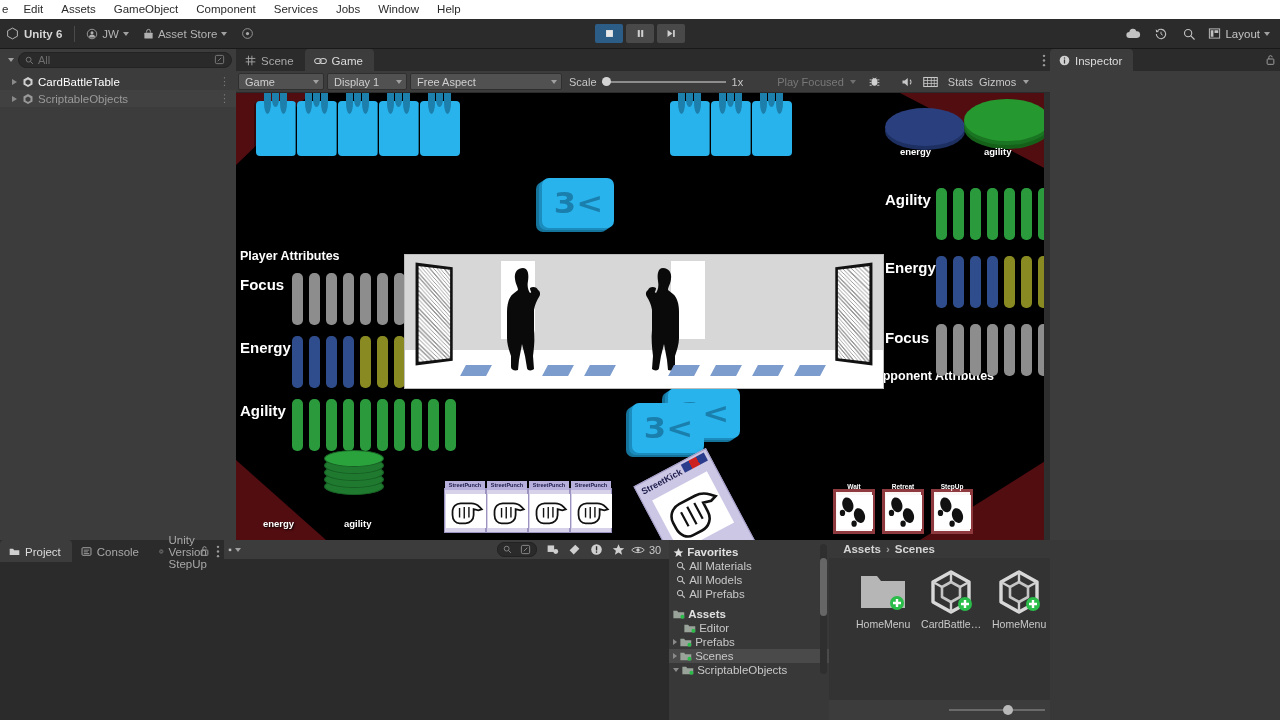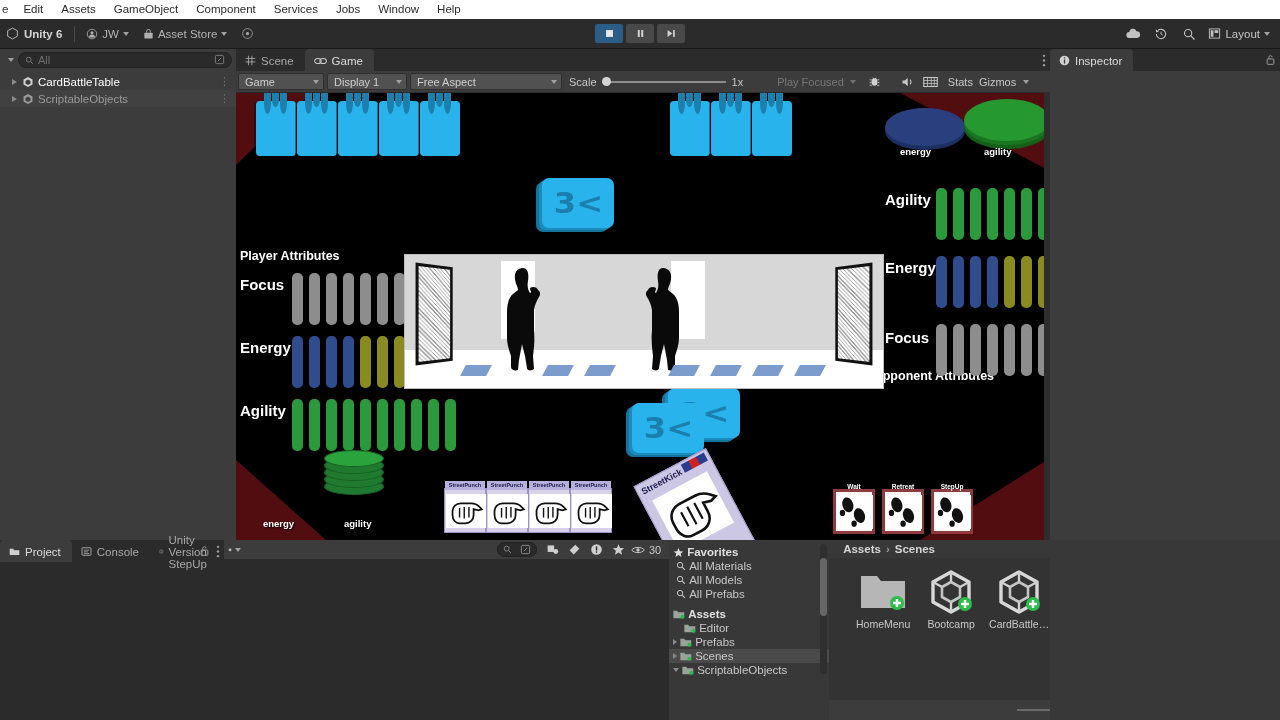--- a/index.html
+++ b/index.html
@@ -968,30 +968,20 @@
               <div class="asset-nm">HomeMenu</div>
             </div>
             <div class="asset">
               <div class="asset-ic"><svg width="48" height="44" viewBox="0 0 48 44">
                   <path d="M24 2 L42 12 V32 L24 42 L6 32 V12 Z" fill="none" stroke="#d8d8d8" stroke-width="3.4" stroke-linejoin="round"></path>
                   <path d="M24 12 L33 17 V27 L24 32 L15 27 V17 Z" fill="none" stroke="#c4c4c4" stroke-width="2.6" stroke-linejoin="round"></path>
                   <path d="M24 2 V12 M42 12 L33 17 M6 12 L15 17 M24 42 V32" stroke="#d0d0d0" stroke-width="2.4"></path>
                   <circle cx="38" cy="34" r="7" fill="#2bbd4a"></circle>
                   <path d="M38 30 V38 M34 34 H42" stroke="#fff" stroke-width="2.4"></path>
                 </svg></div>
-              <div class="asset-nm">Bootcamp</div>
-            </div>
-            <div class="asset">
-              <div class="asset-ic"><svg width="48" height="44" viewBox="0 0 48 44">
-                  <path d="M24 2 L42 12 V32 L24 42 L6 32 V12 Z" fill="none" stroke="#d8d8d8" stroke-width="3.4" stroke-linejoin="round"></path>
-                  <path d="M24 12 L33 17 V27 L24 32 L15 27 V17 Z" fill="none" stroke="#c4c4c4" stroke-width="2.6" stroke-linejoin="round"></path>
-                  <path d="M24 2 V12 M42 12 L33 17 M6 12 L15 17 M24 42 V32" stroke="#d0d0d0" stroke-width="2.4"></path>
-                  <circle cx="38" cy="34" r="7" fill="#2bbd4a"></circle>
-                  <path d="M38 30 V38 M34 34 H42" stroke="#fff" stroke-width="2.4"></path>
-                </svg></div>
               <div class="asset-nm">CardBattle…</div>
             </div>
             <div class="asset">
               <div class="asset-ic"><svg width="48" height="44" viewBox="0 0 48 44">
                   <path d="M24 2 L42 12 V32 L24 42 L6 32 V12 Z" fill="none" stroke="#d8d8d8" stroke-width="3.4" stroke-linejoin="round"></path>
                   <path d="M24 12 L33 17 V27 L24 32 L15 27 V17 Z" fill="none" stroke="#c4c4c4" stroke-width="2.6" stroke-linejoin="round"></path>
                   <path d="M24 2 V12 M42 12 L33 17 M6 12 L15 17 M24 42 V32" stroke="#d0d0d0" stroke-width="2.4"></path>
                   <circle cx="38" cy="34" r="7" fill="#2bbd4a"></circle>
                   <path d="M38 30 V38 M34 34 H42" stroke="#fff" stroke-width="2.4"></path>
                 </svg></div>

